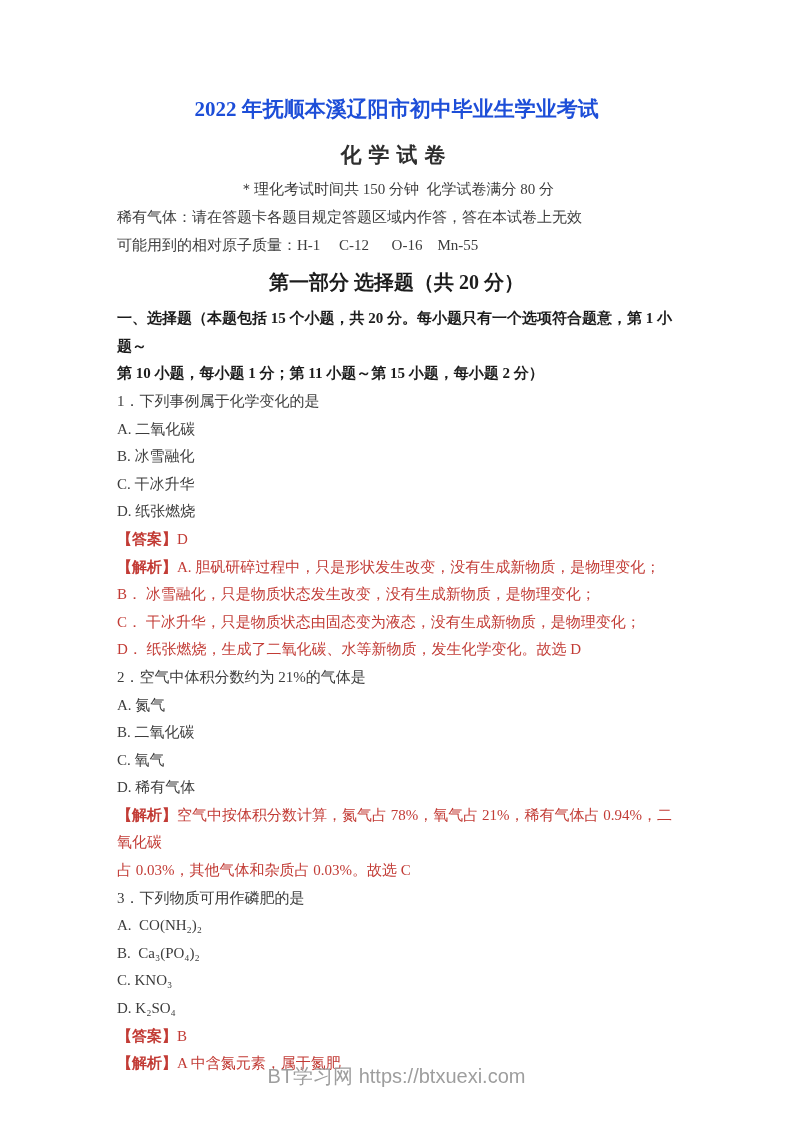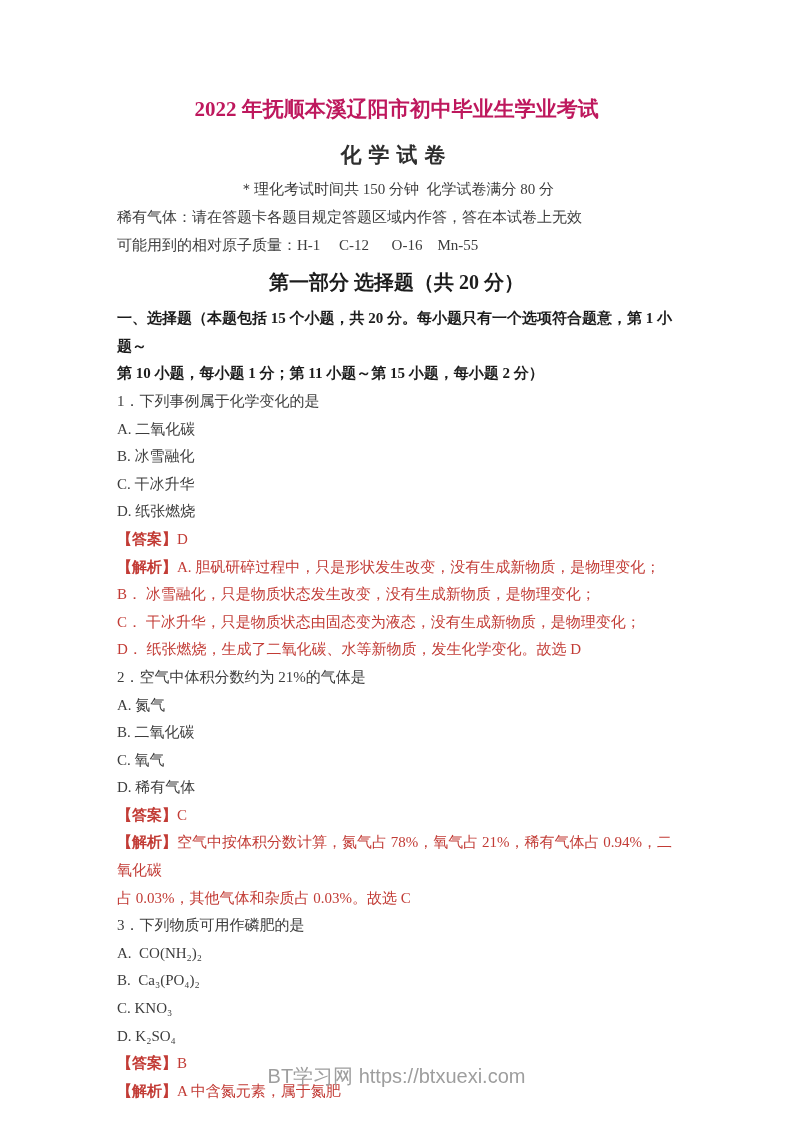--- a/index.html
+++ b/index.html
@@ -14,21 +14,21 @@
   .page {
     position: absolute; inset: 0;
     padding: 0 117px;
     box-sizing: border-box;
   }
   .title {
     margin: 94px 0 0;
     text-align: center;
     font-size: 21px;
     font-weight: 600;
-    color: #be185d;
+    color: #1d4ed8;
     line-height: 30px;
     white-space: pre-wrap;
   }
   .subtitle {
     margin: 16px 0 0;
     text-align: center;
     font-size: 21px;
     font-weight: 700;
     color: #2f2f2f;
     letter-spacing: 7px;
@@ -97,21 +97,20 @@
     <p class="line red">C． 干冰升华，只是物质状态由固态变为液态，没有生成新物质，是物理变化；</p>
     <p class="line red">D． 纸张燃烧，生成了二氧化碳、水等新物质，发生化学变化。故选 D</p>
   </div>
 
   <div>
     <p class="line">2．空气中体积分数约为 21%的气体是</p>
     <p class="line">A. 氮气</p>
     <p class="line">B. 二氧化碳</p>
     <p class="line">C. 氧气</p>
     <p class="line">D. 稀有气体</p>
-    <p class="line red"><span class="lbl">【答案】</span><span>C</span></p>
     <p class="line red"><span class="lbl">【解析】</span><span>空气中按体积分数计算，氮气占 78%，氧气占 21%，稀有气体占 0.94%，二氧化碳</span></p>
     <p class="line red">占 0.03%，其他气体和杂质占 0.03%。故选 C</p>
   </div>
 
   <div>
     <p class="line">3．下列物质可用作磷肥的是</p>
     <p class="line">A.  CO(NH₂)₂</p>
     <p class="line">B.  Ca₃(PO₄)₂</p>
     <p class="line">C. KNO₃</p>
     <p class="line">D. K₂SO₄</p>

